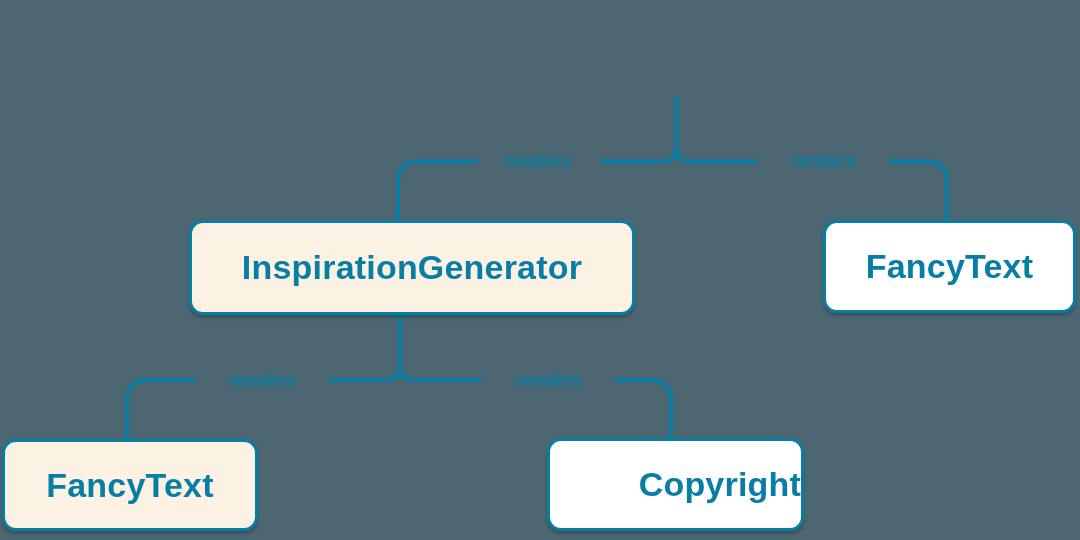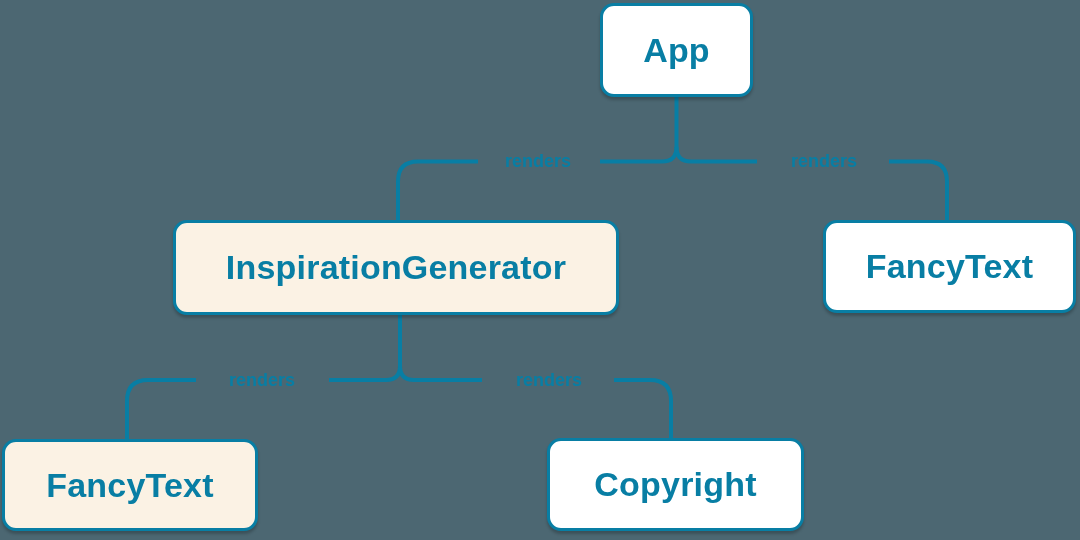--- a/index.html
+++ b/index.html
@@ -37,24 +37,24 @@
     border-radius:14px;
     display:flex;align-items:center;justify-content:center;
     color:var(--accent);
     font-size:34px;
     font-weight:bold;
     letter-spacing:0.2px;
     box-shadow:0 3px 3px rgba(0,0,0,0.22);
   }
   .node.highlight{background:var(--node-highlight);}
   #node-app{left:600px;top:3px;width:153px;height:94px;}
-  #node-inspiration-generator{left:173px;top:220px;width:446px;height:95px;}
+  #node-inspiration-generator{left:189px;top:220px;width:446px;height:95px;}
   #node-fancy-text-top{left:823px;top:220px;width:253px;height:93px;}
   #node-fancy-text-bottom{left:2px;top:439px;width:256px;height:92px;}
-  #node-copyright{left:547px;top:438px;width:257px;height:93px;}
+  #node-copyright{left:547px;top:438px;width:257px;height:93px;justify-content:flex-end;}
   .edge-label{
     position:absolute;
     transform:translate(-50%,-50%);
     color:var(--accent);
     font-size:18px;
     font-weight:bold;
     white-space:nowrap;
   }
   #edge-label-0{left:538px;top:161px;}
   #edge-label-1{left:824px;top:161px;}
@@ -66,23 +66,20 @@
 
 <div class="stage">
 
   <svg class="edges" width="1080" height="540" viewBox="0 0 1080 540">
     <path d="M 676.5 96 L 676.5 147 Q 676.5 161.5 662 161.5 L 600 161.5 M 478 161.5 L 418 161.5 Q 398 161.5 398 181.5 L 398 221"></path>
     <path d="M 676.5 147 Q 676.5 161.5 691 161.5 L 757 161.5 M 889 161.5 L 927 161.5 Q 947 161.5 947 181.5 L 947 221"></path>
     <path d="M 400 314 L 400 366 Q 400 380 386 380 L 329 380 M 196 380 L 148 380 Q 127 380 127 401 L 127 440"></path>
     <path d="M 400 366 Q 400 380 414 380 L 482 380 M 614 380 L 650 380 Q 671 380 671 401 L 671 439"></path>
   </svg>
 
-  <div class="node default" id="node-app">
-    <span>App</span>
-  </div>
 
   <div class="node highlight" id="node-inspiration-generator">
     <span>InspirationGenerator</span>
   </div>
 
   <div class="node default" id="node-fancy-text-top">
     <span>FancyText</span>
   </div>
 
   <div class="node highlight" id="node-fancy-text-bottom">

